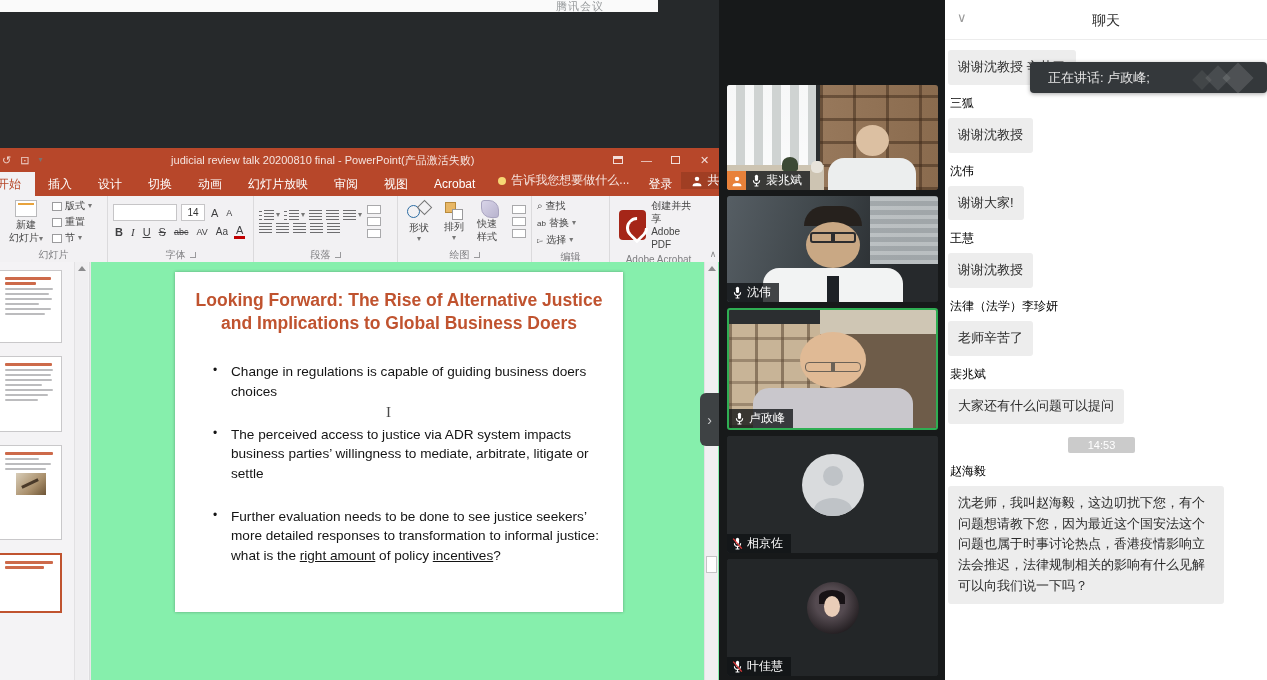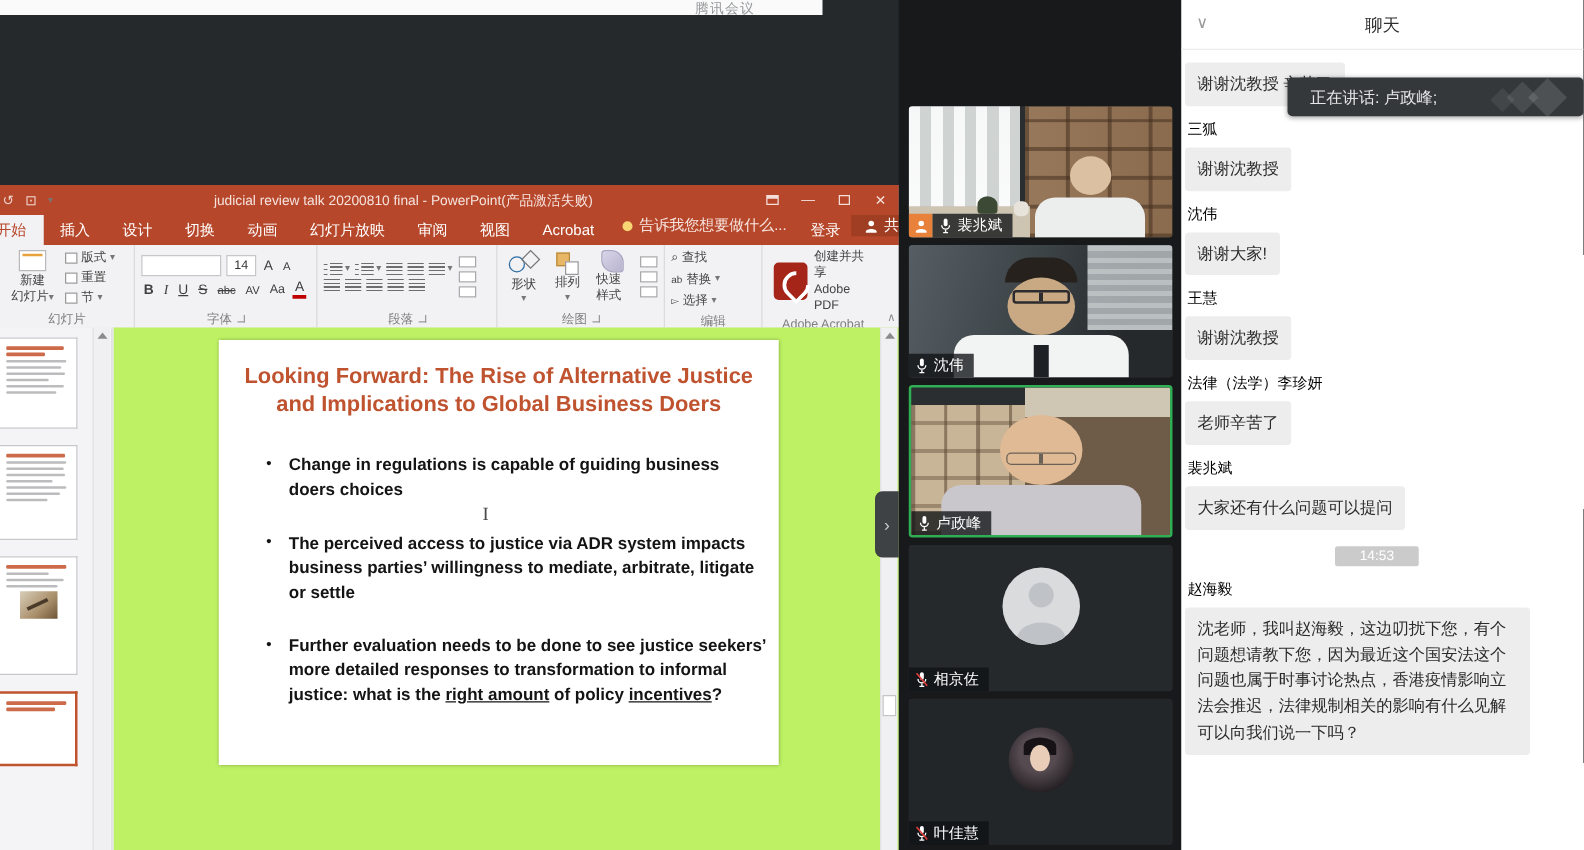--- a/index.html
+++ b/index.html
@@ -76,24 +76,24 @@
   .workarea{position:absolute;left:0;top:114px;width:719px;height:418px;background:#e9e8ea;}
   .thumbs{position:absolute;left:0;top:0;width:90px;height:100%;background:#f4f3f5;border-right:1px solid #dddcde;}
   .thumb{position:absolute;left:0;width:62px;background:#fff;border:1px solid #c9c8ca;border-left:none;padding:4px 2px 2px 2px;}
   .thumb.sel{border:2px solid #c0532f;border-left:none;}
   .tl-o{height:3px;background:#cd6a4a;margin:2px 3px;border-radius:1px;}
   .tl-g{height:2px;background:#bcbcbe;margin:3px 3px;border-radius:1px;}
   .tl-img{width:30px;height:22px;margin:3px auto 1px;background:linear-gradient(135deg,#d8cdb8,#a98f6b 60%,#6d5436);position:relative;}
   .tl-img::after{content:"";position:absolute;left:5px;top:9px;width:18px;height:3px;background:#4a3а2a;background:#4a3a2a;transform:rotate(-25deg);}
   .tscroll{position:absolute;left:74px;top:0;width:14px;height:100%;background:#f0eff1;border-left:1px solid #e2e1e3;}
   .tri-up{width:0;height:0;border-left:4px solid transparent;border-right:4px solid transparent;border-bottom:5px solid #8b8b8d;margin:4px auto;}
-  .canvas{position:absolute;left:91px;top:0;right:0;bottom:0;background:#bef264;}
+  .canvas{position:absolute;left:91px;top:0;right:0;bottom:0;background:#86efac;}
   .slide{position:absolute;left:84px;top:10px;width:448px;height:340px;background:#fff;box-shadow:0 0 3px rgba(0,0,0,.3);}
   .s-title{margin:17px 14px 0;text-align:center;font-weight:bold;font-size:17.5px;line-height:1.32;color:#c0532f;}
-  .s-bullets{margin:27px 6px 0 36px;font-family:"Liberation Serif",serif;font-size:13.6px;color:#141414;font-weight:bold;}
+  .s-bullets{margin:27px 6px 0 36px;font-family:"Liberation Serif",serif;font-size:13.6px;color:#141414;}
   .bullet{position:relative;padding-left:20px;margin-bottom:23px;line-height:1.45;width:404px;}
   .bullet::before{content:"•";position:absolute;left:2px;top:0;font-size:12px;}
   .uline{text-decoration:underline;}
   .cscroll{position:absolute;right:1px;top:0;width:14px;height:100%;background:#f0eff1;border-left:1px solid #e2e1e3;}
   .cthumb{position:absolute;right:2px;top:294px;width:11px;height:17px;background:#fff;border:1px solid #c4c4c6;}
   .ibeam{position:absolute;left:293px;top:143px;width:9px;height:15px;color:#4a4a4a;font-family:"Liberation Serif",serif;font-size:15px;line-height:15px;text-align:center;}
 
   
   .video-col{position:absolute;left:719px;top:0;width:226px;height:680px;background:#17191a;}
   .tile{position:absolute;left:8px;width:211px;background:#2b2e30;border-radius:3px;overflow:hidden;}

